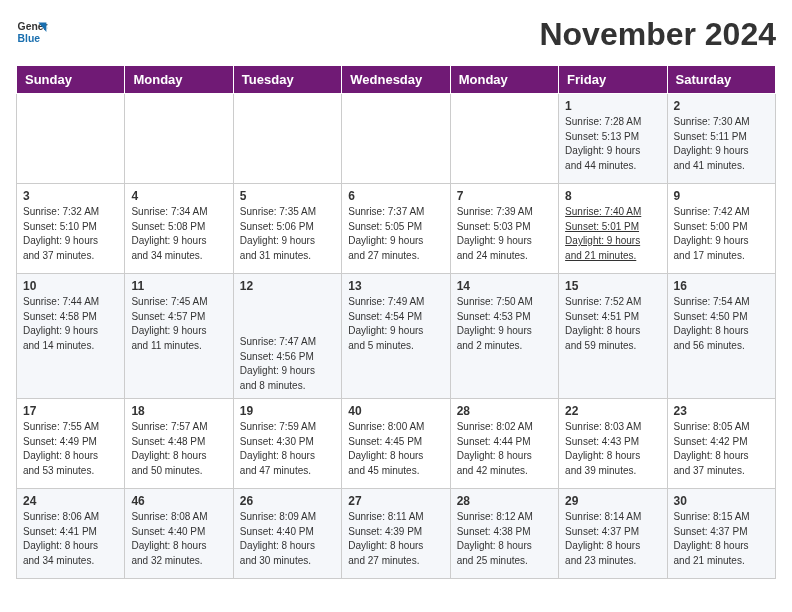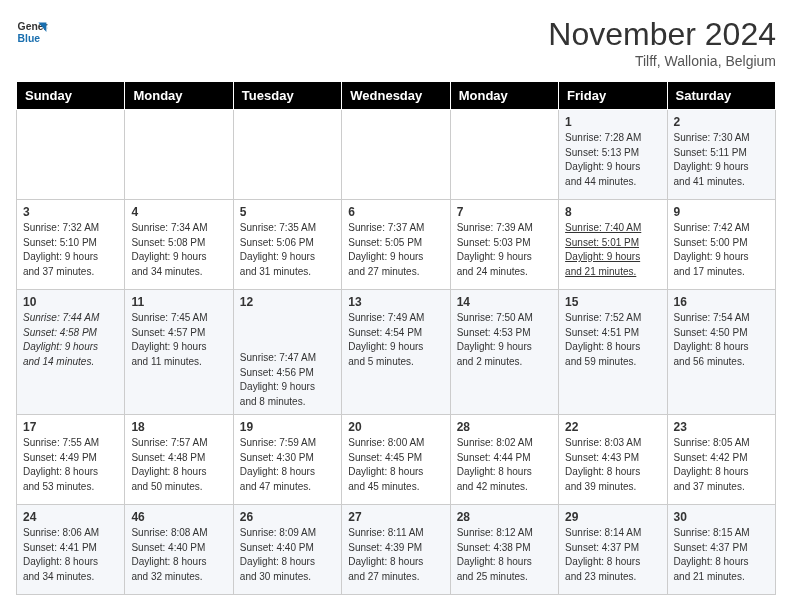--- a/index.html
+++ b/index.html
@@ -23,34 +23,34 @@
     }
     .logo-icon {
       width: 32px;
       height: 32px;
     }
     .title-block {
       text-align: right;
     }
     .month-title {
       font-size: 32px;
-      font-weight: normal;
+      font-weight: bold;
       color: #333;
     }
     .subtitle {
       font-size: 14px;
       color: #555;
     }
     table {
       width: 100%;
       border-collapse: collapse;
       table-layout: fixed;
     }
     thead th {
-      background-color: #000000;
+      background-color: #701a75;
       color: #fff;
       text-align: left;
       padding: 6px 8px;
       font-size: 13px;
       font-weight: bold;
       border: 1px solid #fff;
     }
     tbody td {
       vertical-align: top;
       border: 1px solid #ccc;
@@ -87,21 +87,20 @@
 <div class="header">
   <div class="logo">
     <svg class="logo-icon" viewBox="0 0 40 40">
       <text x="2" y="18" font-size="13" font-weight="bold" fill="#333" font-family="Arial">General</text>
       <text x="2" y="32" font-size="13" font-weight="bold" fill="#1a6faf" font-family="Arial">Blue</text>
       <polygon points="28,8 38,8 38,20" fill="#1a6faf"></polygon>
     </svg>
   </div>
   <div class="title-block">
     <div class="month-title">November 2024</div>
-    <div class="subtitle">Tilff, Wallonia, Belgium</div>
   </div>
 </div>
 
 <table>
   <thead>
     <tr>
     <th>Sunday</th>
         <th>Monday</th>
         <th>Tuesday</th>
         <th>Wednesday</th>
@@ -179,21 +178,21 @@
           <span class="day-number">9</span>
           <div class="day-info" style="white-space: pre-line;">Sunrise: 7:42 AM
 Sunset: 5:00 PM
 Daylight: 9 hours
 and 17 minutes.</div>
         </td>
       </tr>
       <tr>
         <td>
           <span class="day-number">10</span>
-          <div class="day-info" style="white-space: pre-line; font-style: italic;">Sunrise: 7:44 AM
+          <div class="day-info" style="white-space: pre-line;">Sunrise: 7:44 AM
 Sunset: 4:58 PM
 Daylight: 9 hours
 and 14 minutes.</div>
         </td>
         <td>
           <span class="day-number">11</span>
           <div class="day-info" style="white-space: pre-line;">Sunrise: 7:45 AM
 Sunset: 4:57 PM
 Daylight: 9 hours
 and 11 minutes.</div>
@@ -250,21 +249,21 @@
 and 50 minutes.</div>
         </td>
         <td>
           <span class="day-number">19</span>
           <div class="day-info" style="white-space: pre-line;">Sunrise: 7:59 AM
 Sunset: 4:30 PM
 Daylight: 8 hours
 and 47 minutes.</div>
         </td>
         <td>
-          <span class="day-number">20</span>
+          <span class="day-number">40</span>
           <div class="day-info" style="white-space: pre-line;">Sunrise: 8:00 AM
 Sunset: 4:45 PM
 Daylight: 8 hours
 and 45 minutes.</div>
         </td>
         <td>
           <span class="day-number">28</span>
           <div class="day-info" style="white-space: pre-line;">Sunrise: 8:02 AM
 Sunset: 4:44 PM
 Daylight: 8 hours

